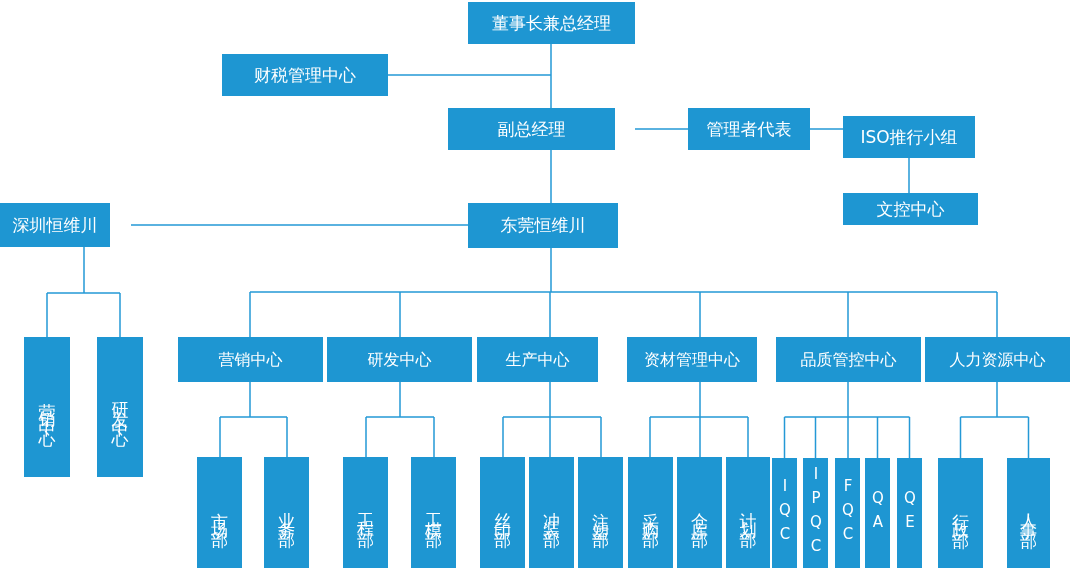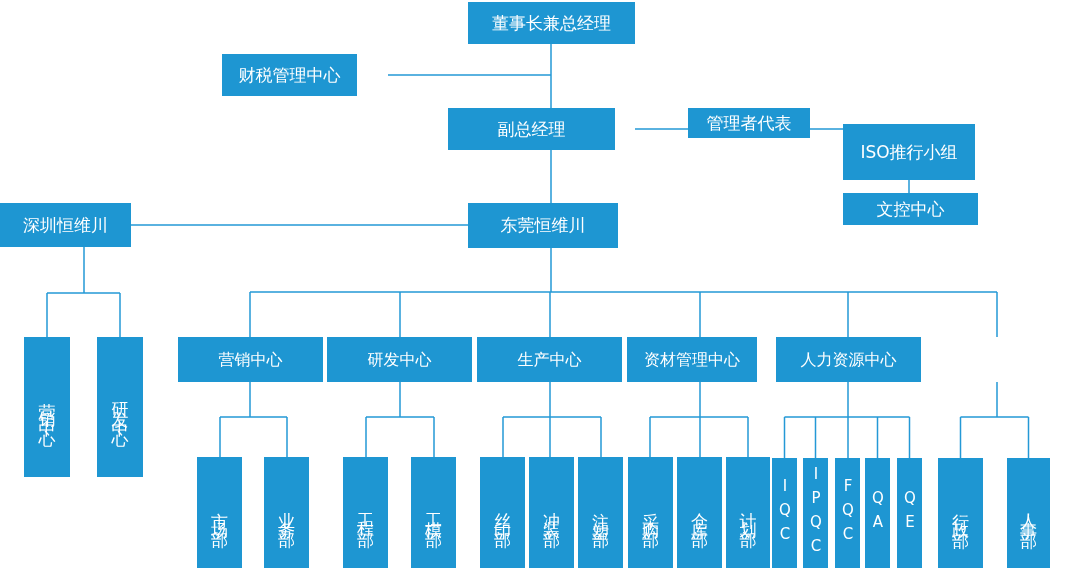--- a/index.html
+++ b/index.html
@@ -43,37 +43,38 @@
       M400 382 V417  M366 417 H434  M366 417 V457  M434 417 V457
       M550 382 V417  M503 417 H601  M503 417 V457  M550 417 V457  M601 417 V457
       M700 382 V417  M650 417 H748  M650 417 V457  M700 417 V457  M748 417 V457
       M848 382 V417  M784.5 417 H909.5
       M784.5 417 V458 M815.5 417 V458 M848 417 V458 M877.5 417 V458 M909.5 417 V458
       M997 382 V417  M960.5 417 H1028.5 M960.5 417 V458 M1028.5 417 V458
     "></path>
   </svg>
 
   <div class="node" style="left:468px;top:2px;width:167px;height:42px">董事长兼总经理</div>
-  <div class="node" style="left:222px;top:54px;width:135px;height:42px">财税管理中心</div>
+  <div class="node" style="left:222px;top:54px;width:166px;height:42px">财税管理中心</div>
   <div class="node" style="left:448px;top:108px;width:167px;height:42px">副总经理</div>
-  <div class="node" style="left:688px;top:108px;width:122px;height:30px">管理者代表</div>
-  <div class="node" style="left:843px;top:124px;width:132px;height:56px">ISO推行小组</div>
+  <div class="node" style="left:688px;top:108px;width:122px;height:42px">管理者代表</div>
+  <div class="node" style="left:843px;top:116px;width:132px;height:42px">ISO推行小组</div>
   <div class="node" style="left:843px;top:193px;width:135px;height:32px">文控中心</div>
 
-  <div class="node" style="left:0px;top:203px;width:131px;height:44px">深圳恒维川</div>
+  <div class="node" style="left:0px;top:203px;width:110px;height:44px">深圳恒维川</div>
   <div class="node" style="left:468px;top:203px;width:150px;height:45px">东莞恒维川</div>
 
   <div class="node v" style="left:24px;top:337px;width:46px;height:140px">营销中心</div>
   <div class="node v" style="left:97px;top:337px;width:46px;height:140px">研发中心</div>
 
   <div class="node sm" style="left:178px;top:337px;width:145px;height:45px">营销中心</div>
   <div class="node sm" style="left:327px;top:337px;width:145px;height:45px">研发中心</div>
-  <div class="node sm" style="left:477px;top:337px;width:145px;height:45px">生产中心</div>
+  <div class="node sm" style="left:477px;top:337px;width:121px;height:45px">生产中心</div>
   <div class="node sm" style="left:627px;top:337px;width:130px;height:45px">资材管理中心</div>
-  <div class="node sm" style="left:776px;top:337px;width:145px;height:45px">人力资源中心</div>
+  <div class="node sm" style="left:776px;top:337px;width:145px;height:45px">品质管控中心</div>
+  <div class="node sm" style="left:925px;top:337px;width:145px;height:45px">人力资源中心</div>
 
   <div class="node v" style="left:197px;top:457px;width:45px;height:111px">市场部</div>
   <div class="node v" style="left:264px;top:457px;width:45px;height:111px">业务部</div>
   <div class="node v" style="left:343px;top:457px;width:45px;height:111px">工程部</div>
   <div class="node v" style="left:411px;top:457px;width:45px;height:111px">工模部</div>
   <div class="node v" style="left:480px;top:457px;width:45px;height:111px">丝印部</div>
   <div class="node v" style="left:529px;top:457px;width:45px;height:111px">冲装部</div>
   <div class="node v" style="left:578px;top:457px;width:45px;height:111px">注塑部</div>
   <div class="node v" style="left:628px;top:457px;width:45px;height:111px">采购部</div>
   <div class="node v" style="left:677px;top:457px;width:45px;height:111px">仓库部</div>

